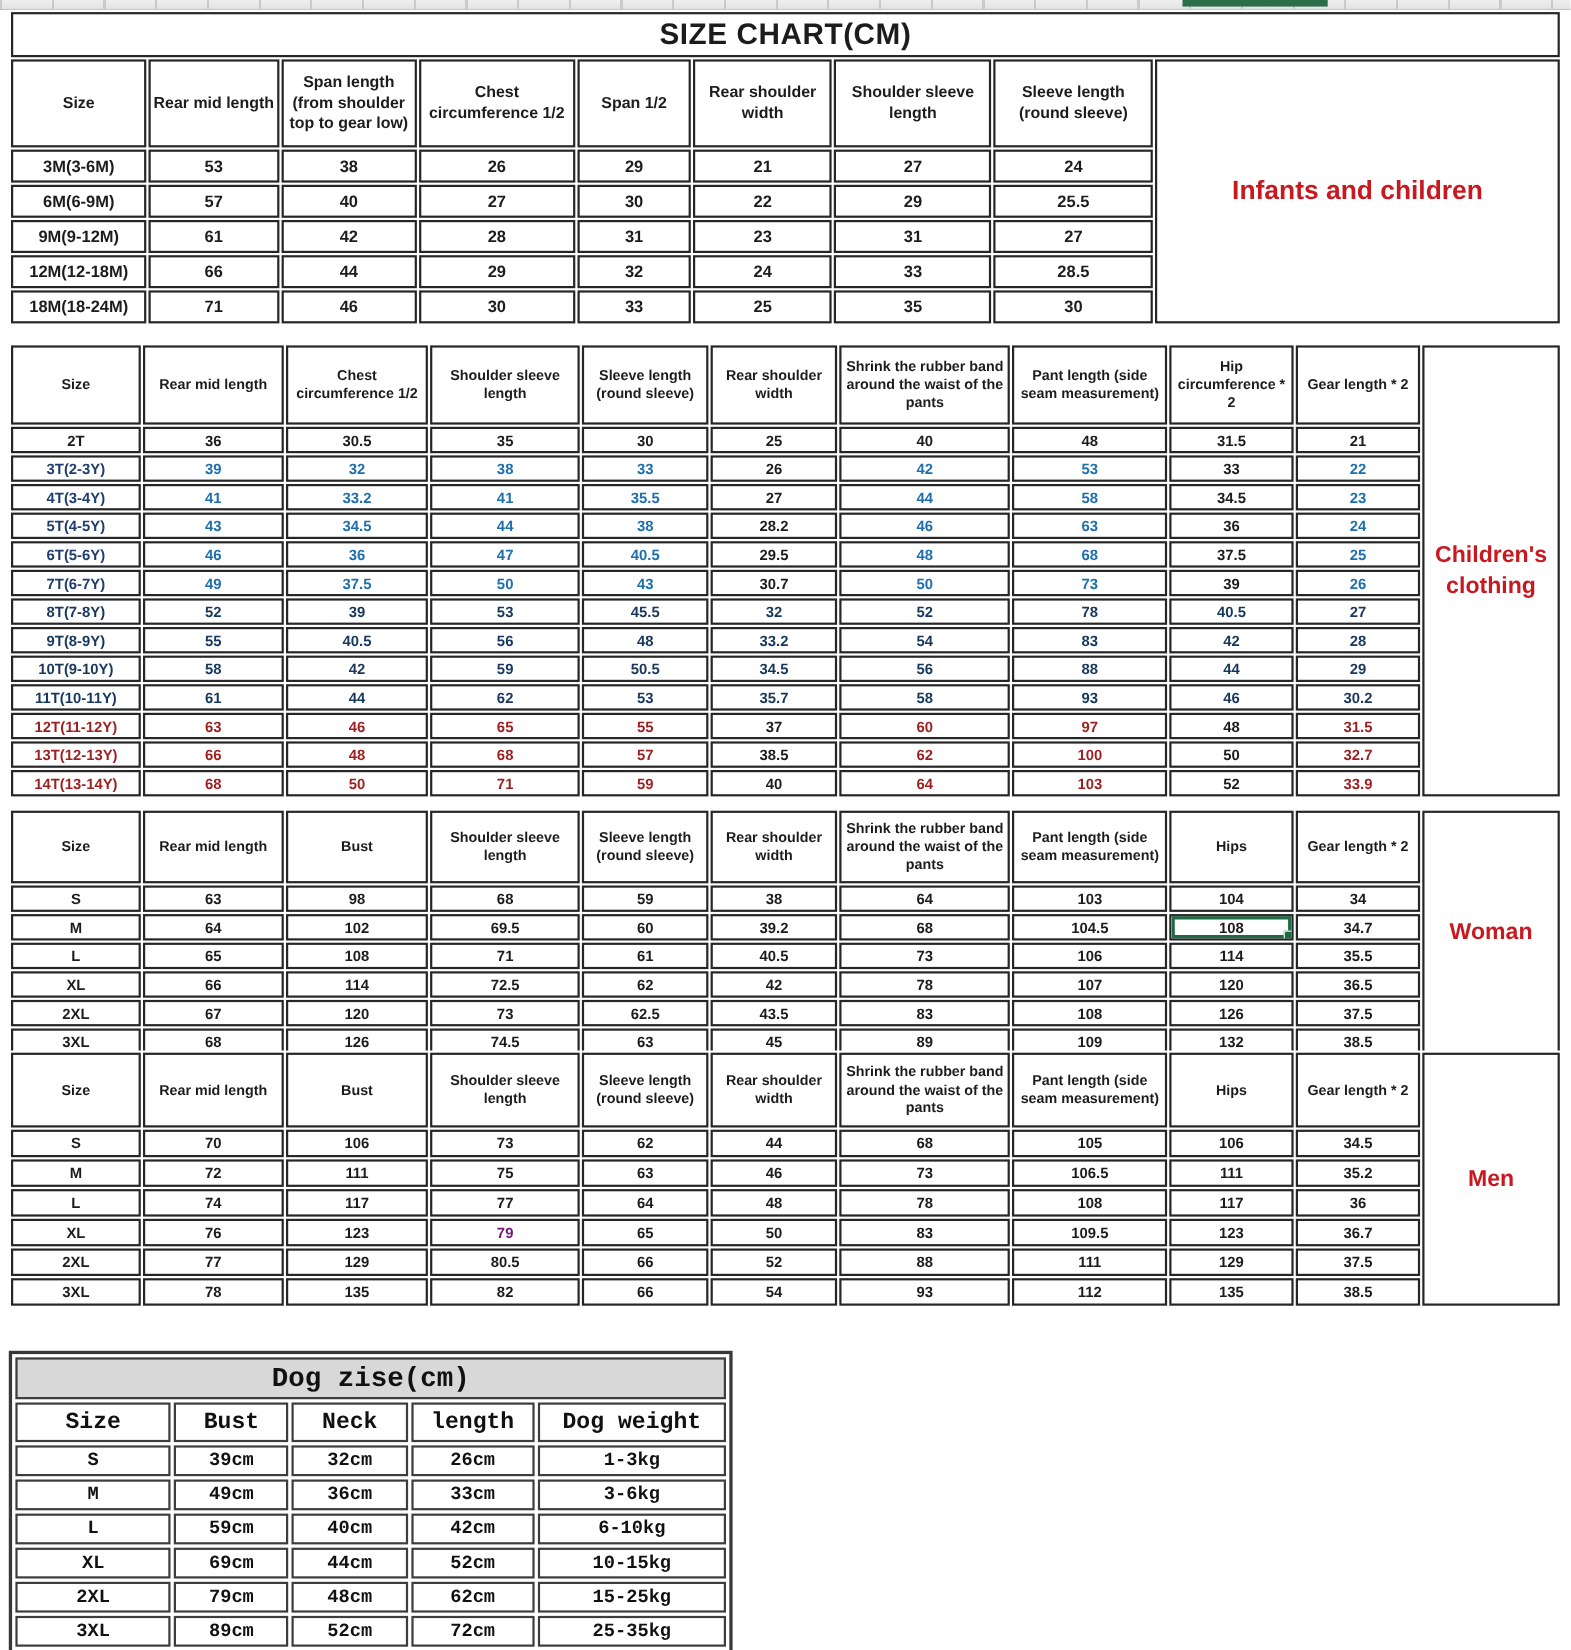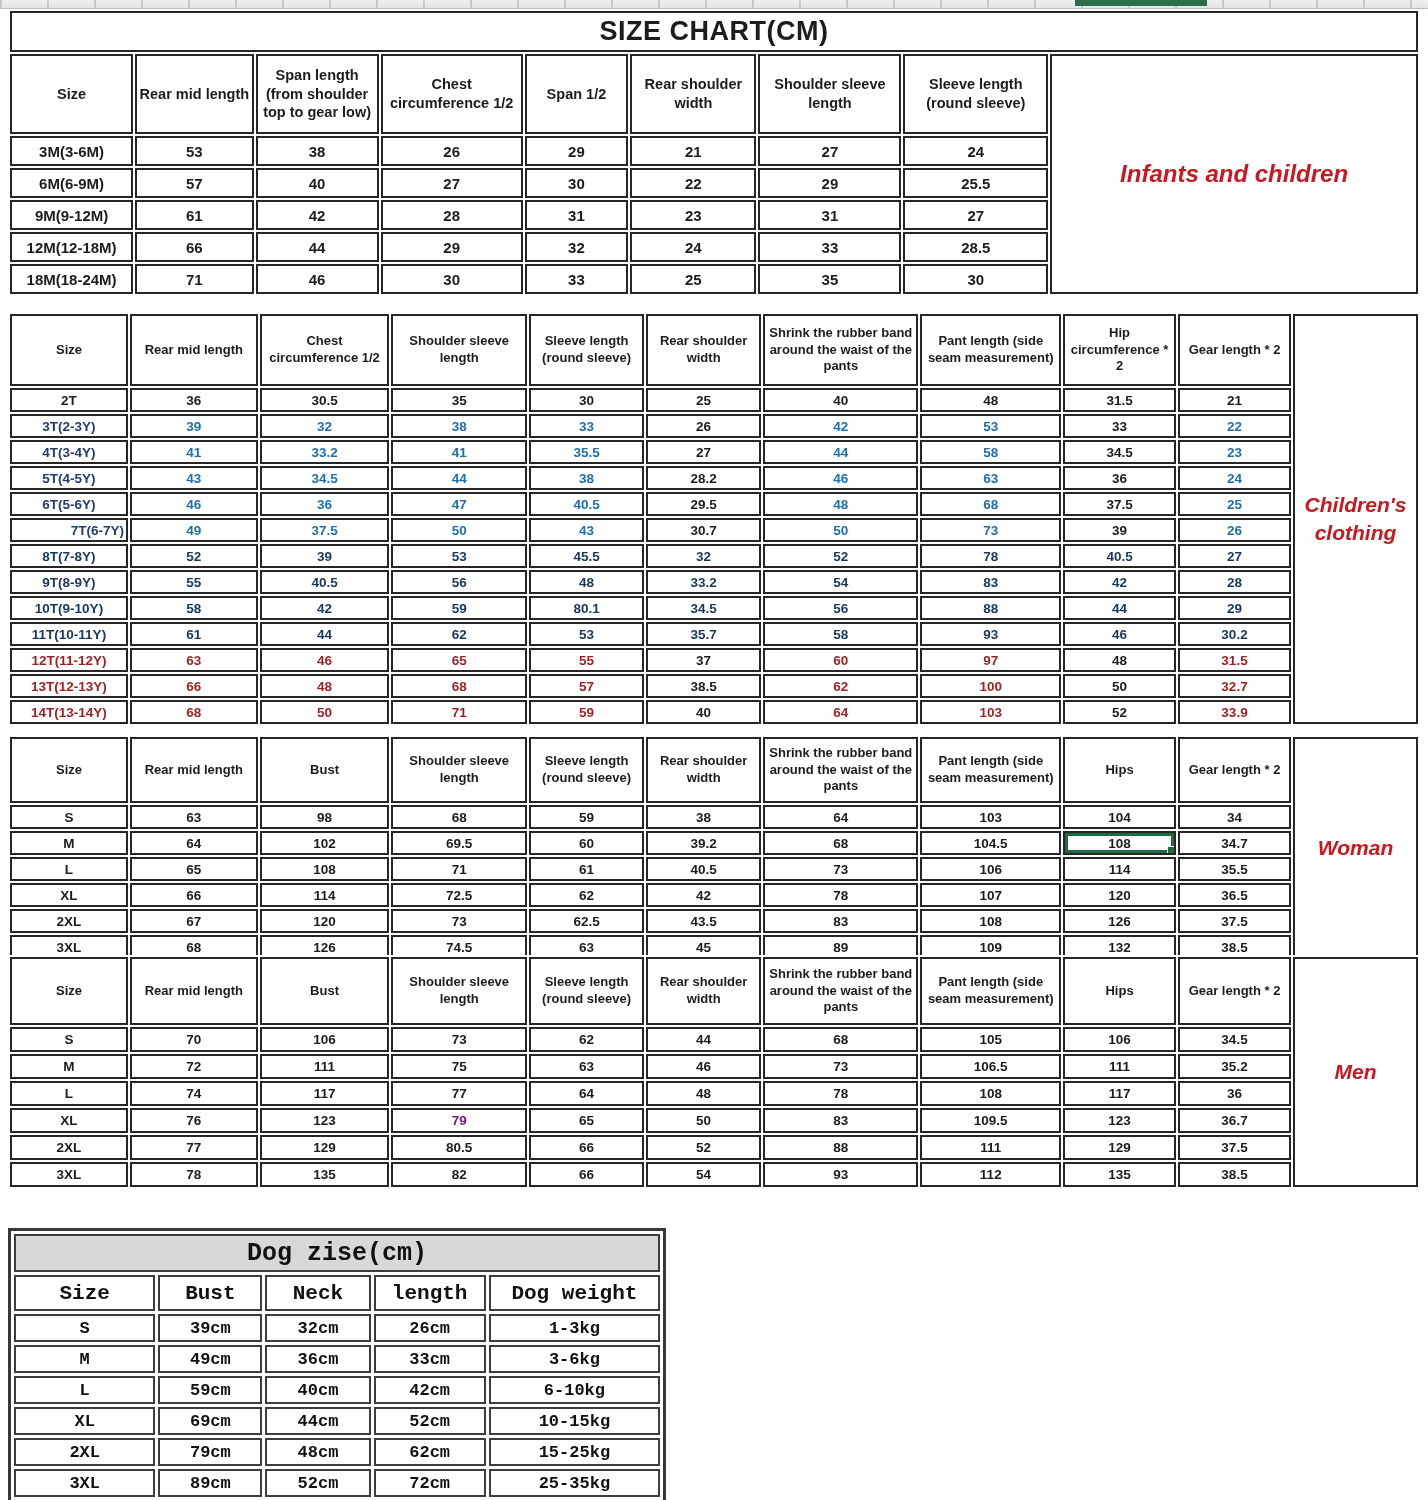--- a/index.html
+++ b/index.html
@@ -38,21 +38,21 @@
   .t1 tr.tr-data{height:30px;}
   .t2{left:8px;top:312px;width:1412px;}
   .t2 tr.tr-head{height:72px;}
   .t2 tr.tr-data{height:24px;}
   .t3{left:8px;top:735px;width:1412px;}
   .t3 tr.tr-head{height:66px;}
   .t3 tr.tr-data{height:24px;}
   .t4{left:8px;top:955px;width:1412px;}
   .t4 tr.tr-head{height:68px;}
   .t4 tr.tr-data{height:25px;}
-  .side-label{font-size:21px;line-height:1.35;font-style:italic;}
+  .side-label{font-size:21px;line-height:1.35;}
   .t1 .side-label{font-size:24px;}
 
   
   td.sel{box-shadow:inset 0 0 0 3px #1d6b40;position:relative;}
   td.sel::after{
     content:"";position:absolute;right:-2px;bottom:-2px;width:7px;height:7px;
     background:#1d6b40;border:1px solid #fff;
   }
 
   
@@ -239,21 +239,21 @@
           <td class="val" style="color: rgb(29, 111, 174);">36</td>
           <td class="val" style="color: rgb(29, 111, 174);">47</td>
           <td class="val" style="color: rgb(29, 111, 174);">40.5</td>
           <td class="val" style="color: rgb(28, 28, 28);">29.5</td>
           <td class="val" style="color: rgb(29, 111, 174);">48</td>
           <td class="val" style="color: rgb(29, 111, 174);">68</td>
           <td class="val" style="color: rgb(28, 28, 28);">37.5</td>
           <td class="val" style="color: rgb(29, 111, 174);">25</td>
         </tr>
         <tr class="tr-data">
-          <td class="val" style="color: rgb(31, 61, 110); text-align: right;">7T(6-7Y)</td>
+          <td class="val" style="color: rgb(31, 61, 110);">7T(6-7Y)</td>
           <td class="val" style="color: rgb(29, 111, 174);">49</td>
           <td class="val" style="color: rgb(29, 111, 174);">37.5</td>
           <td class="val" style="color: rgb(29, 111, 174);">50</td>
           <td class="val" style="color: rgb(29, 111, 174);">43</td>
           <td class="val" style="color: rgb(28, 28, 28);">30.7</td>
           <td class="val" style="color: rgb(29, 111, 174);">50</td>
           <td class="val" style="color: rgb(29, 111, 174);">73</td>
           <td class="val" style="color: rgb(28, 28, 28);">39</td>
           <td class="val" style="color: rgb(29, 111, 174);">26</td>
         </tr>
@@ -279,21 +279,21 @@
           <td class="val" style="color: rgb(23, 55, 93);">54</td>
           <td class="val" style="color: rgb(23, 55, 93);">83</td>
           <td class="val" style="color: rgb(23, 55, 93);">42</td>
           <td class="val" style="color: rgb(23, 55, 93);">28</td>
         </tr>
         <tr class="tr-data">
           <td class="val" style="color: rgb(23, 55, 93);">10T(9-10Y)</td>
           <td class="val" style="color: rgb(23, 55, 93);">58</td>
           <td class="val" style="color: rgb(23, 55, 93);">42</td>
           <td class="val" style="color: rgb(23, 55, 93);">59</td>
-          <td class="val" style="color: rgb(23, 55, 93);">80.1</td>
+          <td class="val" style="color: rgb(23, 55, 93);">50.5</td>
           <td class="val" style="color: rgb(23, 55, 93);">34.5</td>
           <td class="val" style="color: rgb(23, 55, 93);">56</td>
           <td class="val" style="color: rgb(23, 55, 93);">88</td>
           <td class="val" style="color: rgb(23, 55, 93);">44</td>
           <td class="val" style="color: rgb(23, 55, 93);">29</td>
         </tr>
         <tr class="tr-data">
           <td class="val" style="color: rgb(23, 55, 93);">11T(10-11Y)</td>
           <td class="val" style="color: rgb(23, 55, 93);">61</td>
           <td class="val" style="color: rgb(23, 55, 93);">44</td>

